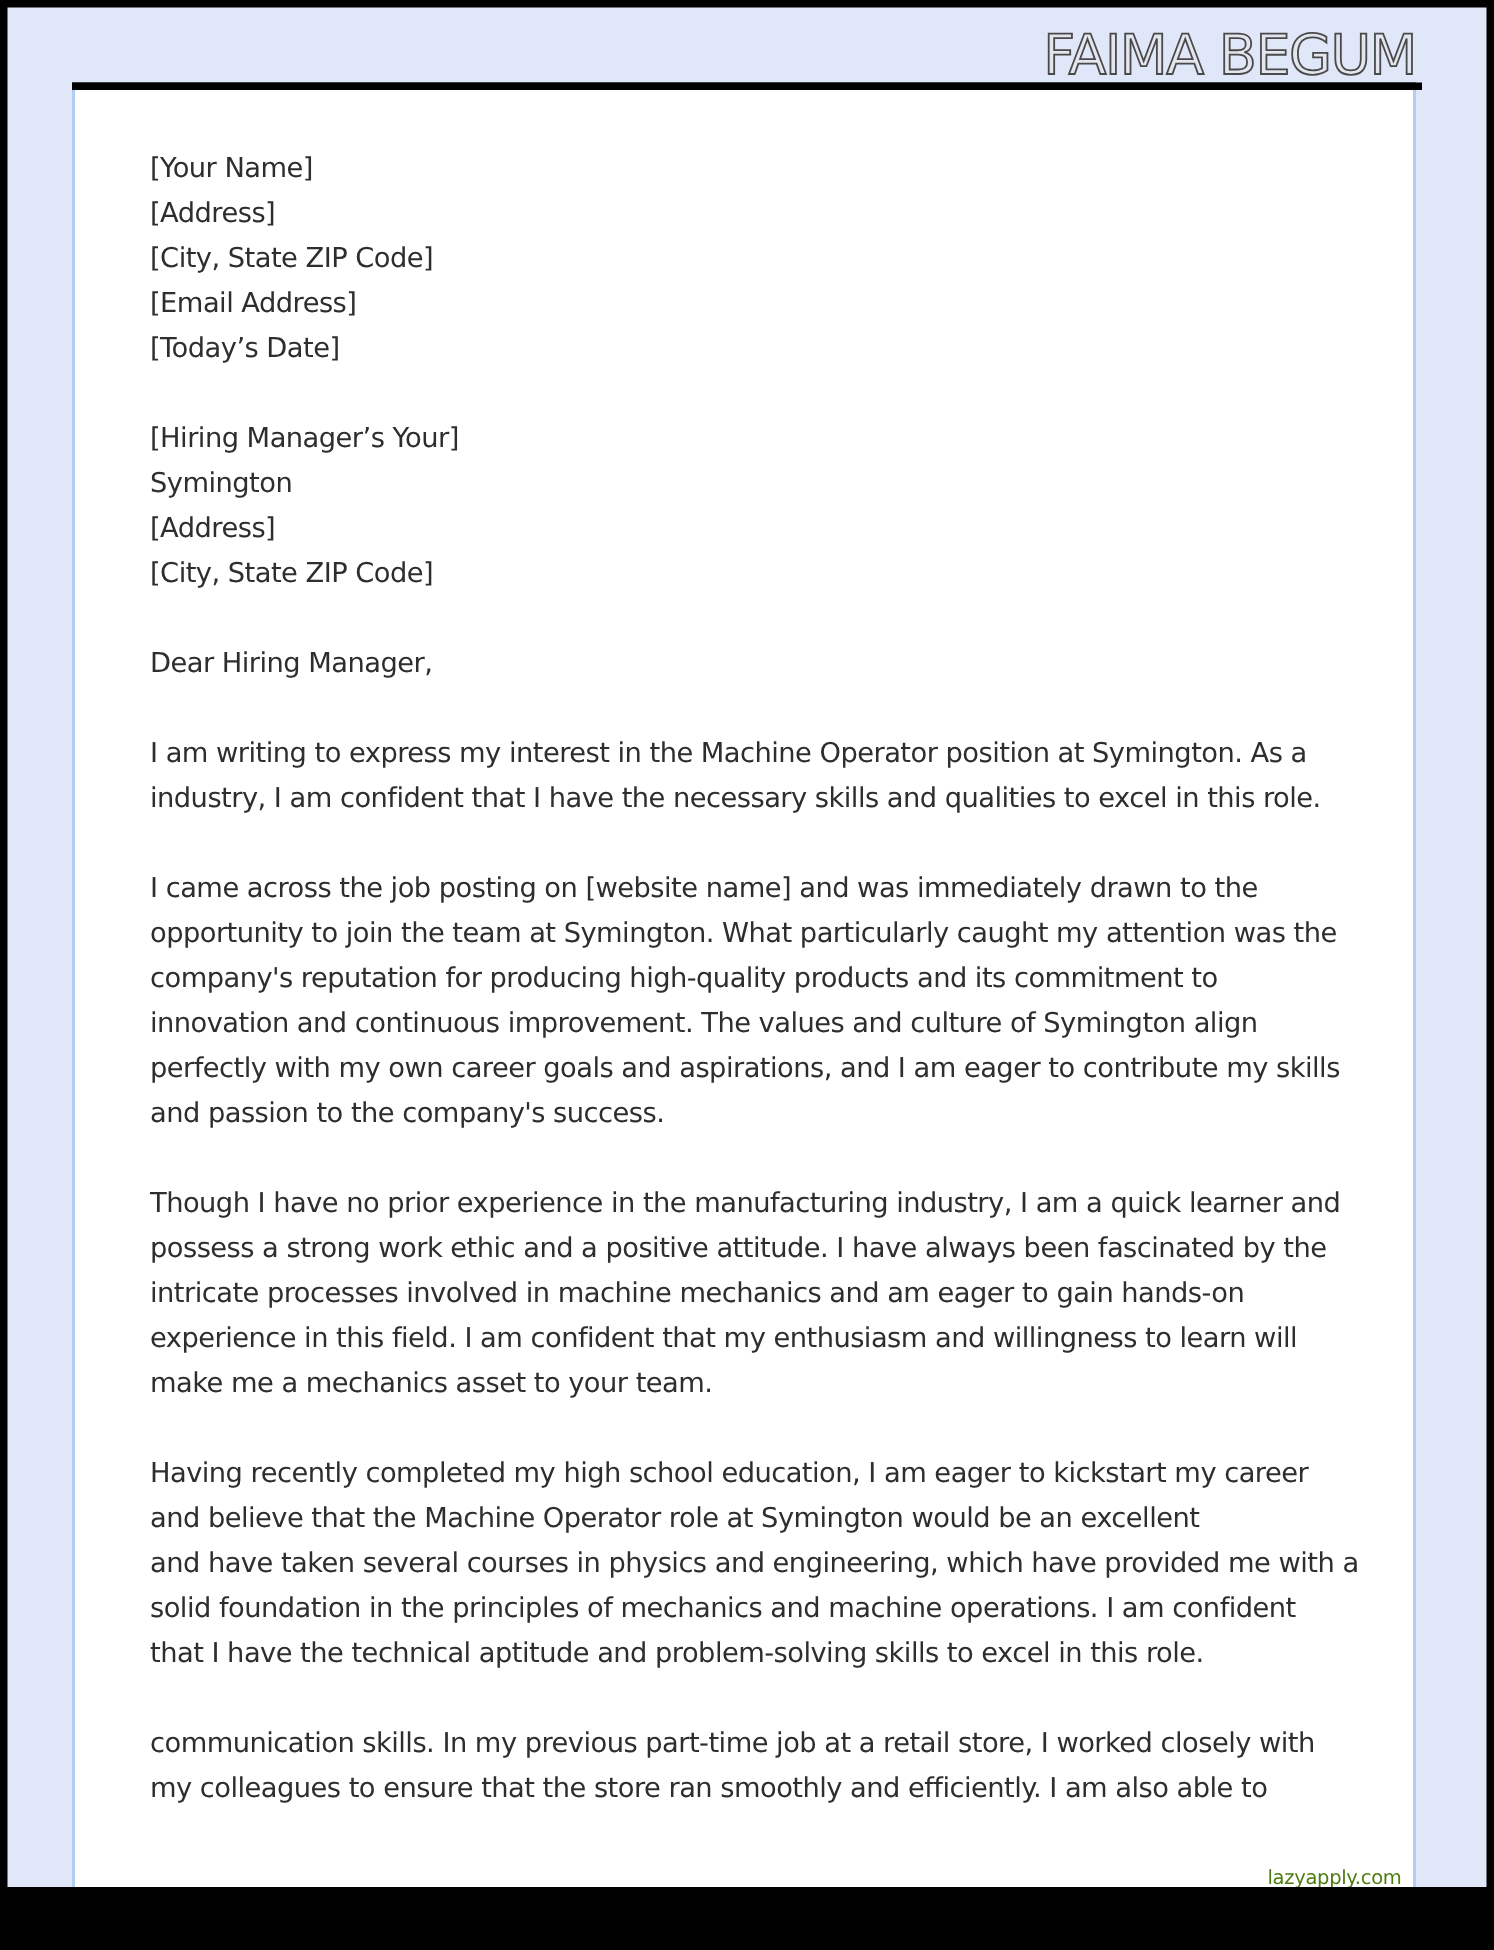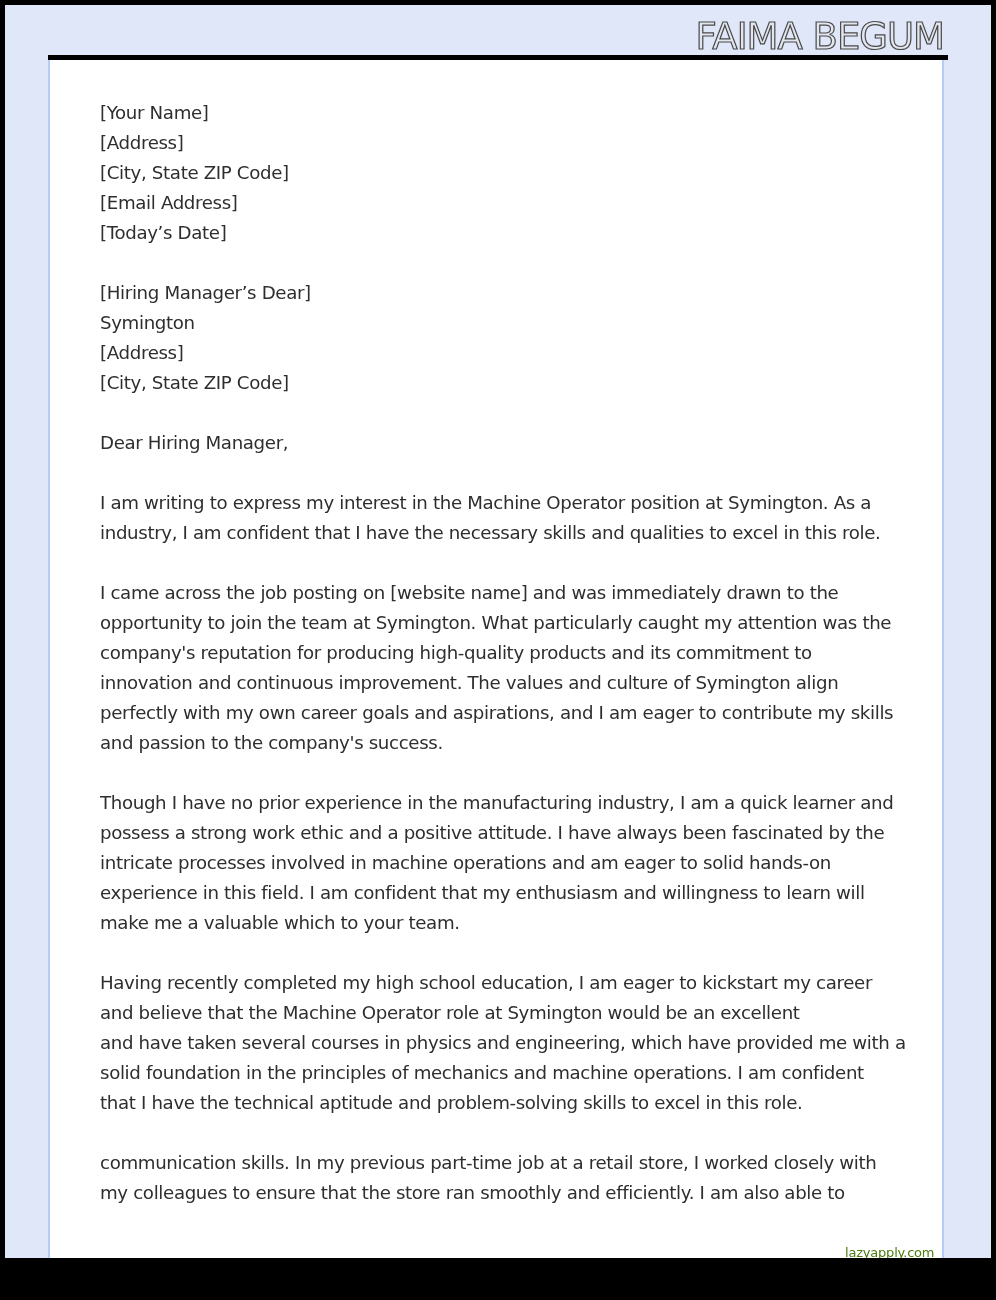--- a/index.html
+++ b/index.html
@@ -86,21 +86,21 @@
     <div class="para">
       <span class="line">[Your Name]</span>
       <span class="line">[Address]</span>
       <span class="line">[City, State ZIP Code]</span>
       <span class="line">[Email Address]</span>
       <span class="line">[Today’s Date]</span>
     </div>
     <span class="gap"></span>
 
     <div class="para">
-      <span class="line">[Hiring Manager’s Dear]</span>
+      <span class="line">[Hiring Manager’s Your]</span>
       <span class="line">Symington</span>
       <span class="line">[Address]</span>
       <span class="line">[City, State ZIP Code]</span>
     </div>
     <span class="gap"></span>
 
     <span class="line">Dear Hiring Manager,</span>
     <span class="gap"></span>
 
     <div class="para">
@@ -115,23 +115,23 @@
       <span class="line">company's reputation for producing high-quality products and its commitment to</span>
       <span class="line">innovation and continuous improvement. The values and culture of Symington align</span>
       <span class="line">perfectly with my own career goals and aspirations, and I am eager to contribute my skills</span>
       <span class="line">and passion to the company's success.</span>
     </div>
     <span class="gap"></span>
 
     <div class="para">
       <span class="line">Though I have no prior experience in the manufacturing industry, I am a quick learner and</span>
       <span class="line">possess a strong work ethic and a positive attitude. I have always been fascinated by the</span>
-      <span class="line">intricate processes involved in machine operations and am eager to solid hands-on</span>
+      <span class="line">intricate processes involved in machine mechanics and am eager to gain hands-on</span>
       <span class="line">experience in this field. I am confident that my enthusiasm and willingness to learn will</span>
-      <span class="line">make me a valuable which to your team.</span>
+      <span class="line">make me a mechanics asset to your team.</span>
     </div>
     <span class="gap"></span>
 
     <div class="para">
       <span class="line">Having recently completed my high school education, I am eager to kickstart my career</span>
       <span class="line">and believe that the Machine Operator role at Symington would be an excellent</span>
       <span class="line">and have taken several courses in physics and engineering, which have provided me with a</span>
       <span class="line">solid foundation in the principles of mechanics and machine operations. I am confident</span>
       <span class="line">that I have the technical aptitude and problem-solving skills to excel in this role.</span>
     </div>

